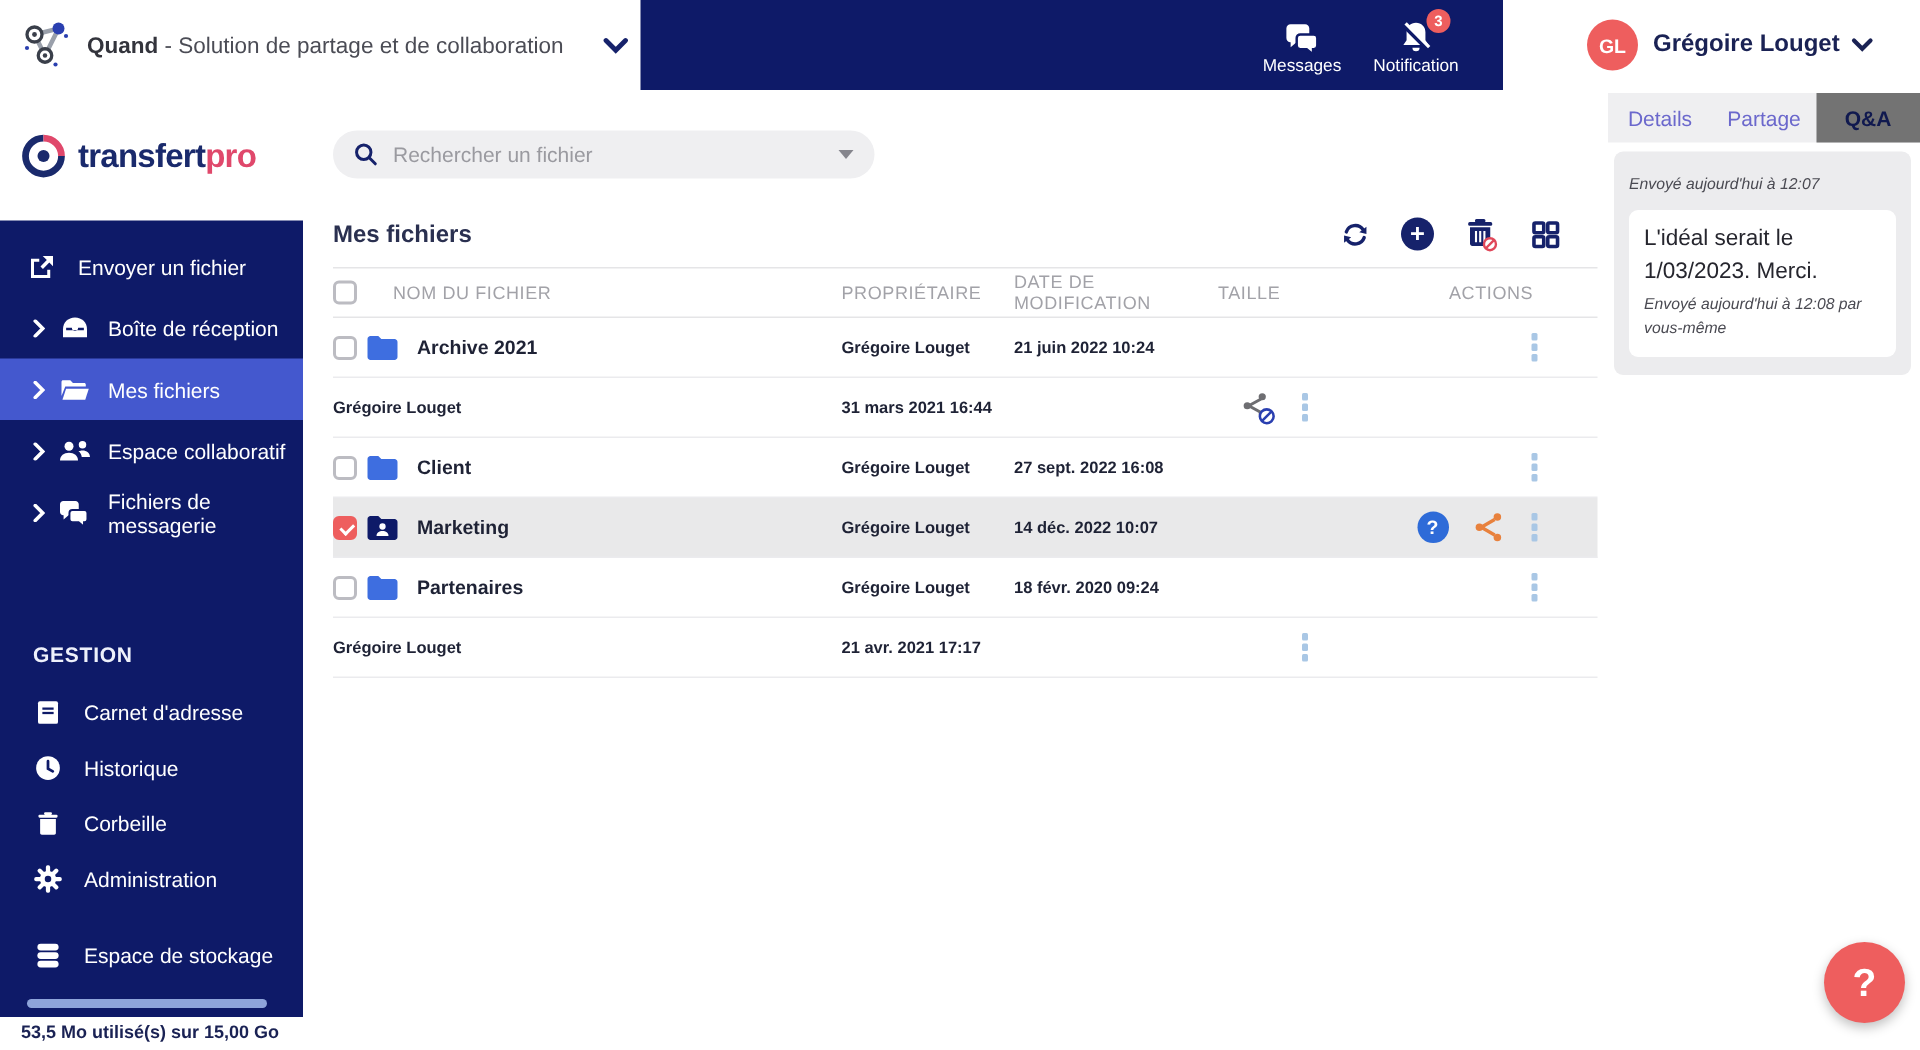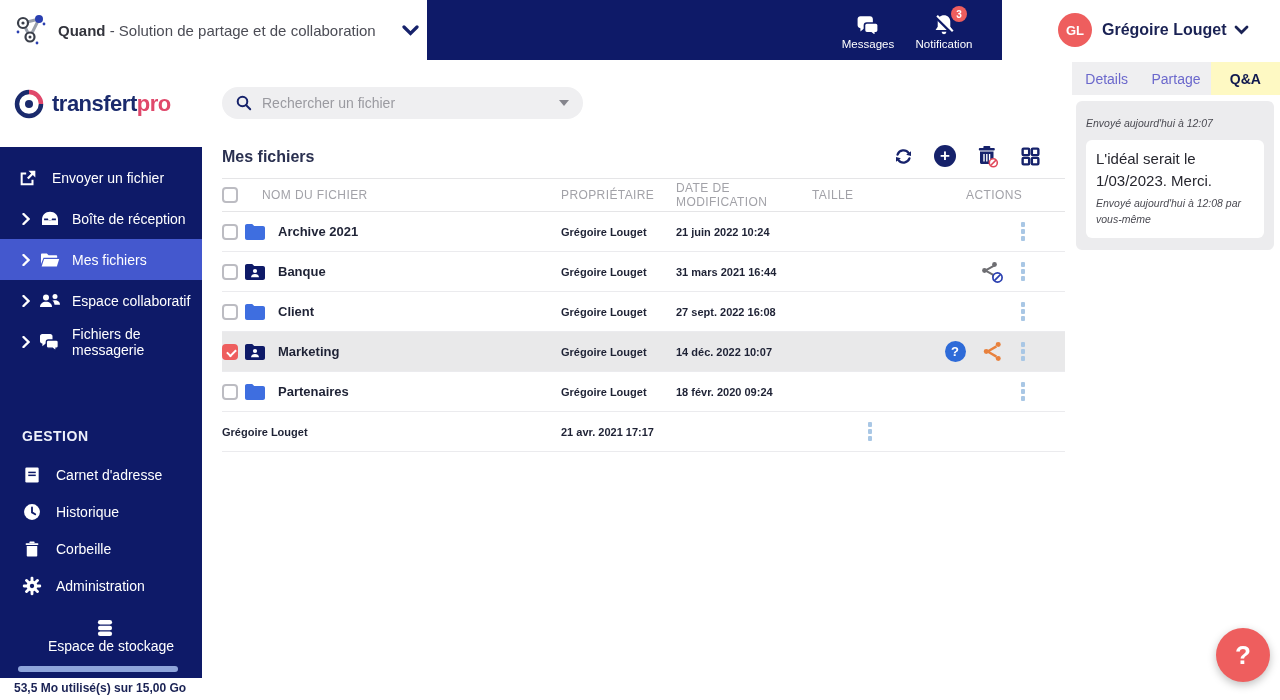--- a/index.html
+++ b/index.html
@@ -33,21 +33,21 @@
   .nav-area { position:absolute; left:0; top:87px; bottom:22px; width:202px; background:var(--navy,#0e1a68); padding-top:10px; }
   .nav-item { height:41px; display:flex; align-items:center; padding-left:22px; color:#fff; font-size:14px; cursor:pointer; }
   .nav-item .chev { width:8px; margin-right:8px; display:flex; }
   .nav-item .nico { width:24px; margin-right:10px; display:flex; justify-content:center; }
   .nav-item.nochev { padding-left:16px; }
   .nav-item.nochev .nico { margin-right:12px; }
   .nav-item.active { background:var(--accent,#4458ce); }
   .section-title { margin:66px 0 8px 22px; height:20px; font-size:14px; font-weight:bold; color:#eef1fb; letter-spacing:0.5px; }
   .g-item { height:37px; display:flex; align-items:center; padding-left:20px; color:#fff; font-size:14px; cursor:pointer; }
   .g-item .nico { width:24px; margin-right:12px; display:flex; justify-content:center; }
-  .g-item.gap { margin-top:14px;flex-direction:column; }
+  .g-item.gap { margin-top:14px; }
   .storage-bar { position:absolute; left:18px; right:24px; bottom:6px; height:6px; border-radius:3px; background:#8ea4da; }
   .storage-strip { position:absolute; left:0; bottom:0; width:202px; height:22px; background:#fff; font-size:12px; font-weight:bold; color:#1a2254; line-height:20px; padding-left:14px; white-space:nowrap; }
   
   .main { position:absolute; left:202px; top:60px; width:870px; height:640px; background:#fff; }
   .search-bar { position:absolute; left:20px; top:27px; width:361px; height:32px; background:#efeff1; border-radius:16px; display:flex; align-items:center; padding:0 14px; }
   .search-bar input { flex:1; border:none; outline:none; background:transparent; font-family:"Liberation Sans",sans-serif; font-size:14px; color:#44444a; margin-left:10px; }
   .search-bar input::placeholder { color:#9a9aa0; }
   .search-caret { width:0; height:0; border-left:5px solid transparent; border-right:5px solid transparent; border-top:6px solid #85858d; cursor:pointer; }
   .page-title { position:absolute; left:20px; top:88px; font-size:16px; font-weight:bold; color:#2a3050; }
   .toolbar { position:absolute; top:84px; right:30px; display:flex; align-items:center; gap:19px; }
@@ -70,21 +70,21 @@
   .actions { display:flex; align-items:center; justify-content:flex-end; gap:15px; padding-right:38px; }
   .thead .actions-h { padding-left:54px; }
   .kebab { display:flex; flex-direction:column; gap:2.5px; padding:2px; cursor:pointer; }
   .kebab i { width:4.5px; height:4.5px; background:var(--kebab,#a9c7e5); border-radius:1px; }
   .qmark { width:21px; height:21px; border-radius:50%; background:var(--qblue,#2e6bd8); color:#fff; font-size:13px; font-weight:bold; display:flex; align-items:center; justify-content:center; cursor:pointer; }
   .actbtn { display:flex; cursor:pointer; }
   
   .panel { position:absolute; left:1072px; top:60px; width:208px; height:640px; background:#fff; }
   .tabs { display:flex; height:33px; margin-top:2px; background:#efeff1; }
   .tab { flex:1; display:flex; align-items:center; justify-content:center; font-size:14px; color:var(--tabpurple,#6b68cc); cursor:pointer; }
-  .tab.active { background:#fef9c3; color:#10194f; font-weight:bold; }
+  .tab.active { background:#737373; color:#10194f; font-weight:bold; }
   .qa-card { margin:6px 6px 0 4px; background:#ececee; border-radius:6px; padding:10px 10px 12px; }
   .q-head { display:flex; align-items:flex-start; }
   .q-text { flex:1; font-size:15px; line-height:1.42; font-weight:bold; color:#26262e; }
   .meta { margin-top:5px; font-size:10.5px; font-style:italic; color:#4a4a52; line-height:1.5; }
   .reply-card { margin-top:8px; background:#fff; border-radius:6px; padding:8px 10px 10px; }
   .r-text { font-size:15px; line-height:1.45; color:#26262e; }
   
   .help-btn { position:absolute; left:1216px; top:628px; width:54px; height:54px; border-radius:50%; background:var(--salmon,#ee5e5e); color:#fff; font-size:26px; font-weight:bold; display:flex; align-items:center; justify-content:center; box-shadow:0 3px 8px rgba(0,0,0,0.25); cursor:pointer; }
 </style>
 </head>
@@ -367,31 +367,20 @@
       <div class="actions">
           <span class="kebab">
             <i></i>
             <i></i>
             <i></i>
           </span>
         </div>
     </div>
 
     <div class="trow">
-      <div class="name-cell">
-        <span class="cb"></span>
-        <span class="folder">
-            <svg width="22" height="18" viewBox="0 0 22 18">
-              <path fill="#0e1a68" d="M1 3c0-1.1.9-2 2-2h5.2l2 2H19c1.1 0 2 .9 2 2v10c0 1.1-.9 2-2 2H3c-1.1 0-2-.9-2-2V3z"></path>
-              <circle cx="11" cy="8" r="2.1" fill="#fff"></circle>
-              <path fill="#fff" d="M7 14.3c0-2.1 1.8-3.3 4-3.3s4 1.2 4 3.3H7z"></path>
-            </svg>
-          </span>
-        <span class="fname">Banque</span>
-      </div>
       <div class="owner">Grégoire Louget</div>
       <div class="date">31 mars 2021 16:44</div>
       <div class="size"></div>
       <div class="actions">
         <span class="actbtn">
           <svg width="24" height="24" viewBox="0 0 24 24">
               <g fill="#6e6e72">
                 <circle cx="14.5" cy="4.5" r="2.4"></circle>
                 <circle cx="4.5" cy="10.5" r="2.4"></circle>
                 <circle cx="14.5" cy="16" r="2.4"></circle>

